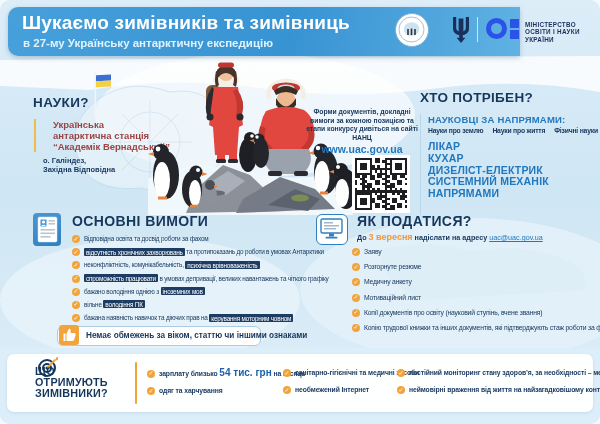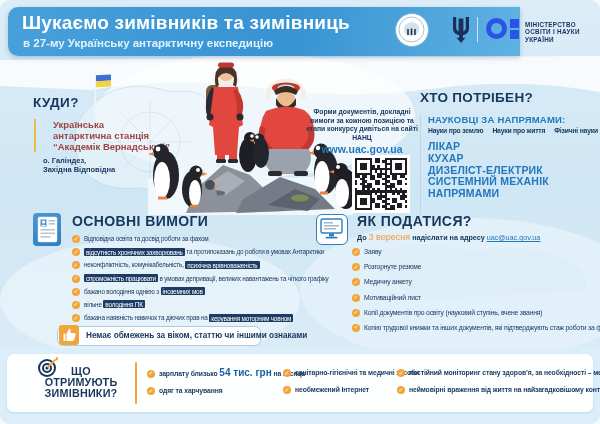--- a/index.html
+++ b/index.html
@@ -58,30 +58,30 @@
   .req-list .li-row{margin-bottom:5.2px;}
   .note-box{position:absolute;left:57px;top:326px;width:202px;height:18px;background:#ffffff;
     border:1px solid #aacbe4;border-radius:6px;}
   .note-thumb{position:absolute;left:1px;top:-2px;width:20px;height:20px;background:#f2a43a;border-radius:3px;}
   .note-text{position:absolute;left:28px;top:4px;width:170px;text-align:center;font-size:8.2px;font-weight:bold;color:#16365c;white-space:nowrap;}
   
   .apply-icon{position:absolute;left:316px;top:214px;width:32px;height:31px;background:#fff;border:1.5px solid #2f7fc1;
     border-radius:6px;box-sizing:border-box;}
   .apply-title{position:absolute;left:357px;top:213px;font-size:14px;font-weight:bold;color:#16365c;letter-spacing:.4px;}
   .apply-deadline{position:absolute;left:357px;top:232px;font-size:7.2px;color:#16365c;font-weight:bold;white-space:nowrap;}
-  .apply-deadline .date{font-size:9px;font-weight:normal;color:#f0983c;}
+  .apply-deadline .date{font-size:9px;font-weight:bold;color:#f0983c;}
   .apply-deadline a{color:#2278be;font-weight:normal;text-decoration:underline;}
   .apply-list{position:absolute;left:352px;top:248px;width:238px;}
   .apply-list .li-row{margin-bottom:7.2px;}
   .apply-list .li-text{font-size:6.8px;}
   
   .benefits-box{position:absolute;left:7px;top:354px;width:586px;height:58px;background:rgba(255,255,255,.95);
     border-radius:7px;box-shadow:0 1px 3px rgba(60,110,150,.15);}
   .target-icon{position:absolute;left:29px;top:3px;width:22px;height:22px;}
-  .ben-title{position:absolute;left:28px;top:12px;width:92px;text-align:center;
+  .ben-title{position:absolute;left:28px;top:12px;width:92px;text-align:left;
     font-size:10.8px;font-weight:bold;color:#16365c;line-height:11px;letter-spacing:.2px;}
   .ben-divider{position:absolute;left:128px;top:8px;width:2px;height:42px;background:#f2a43a;border-radius:1px;}
   .ben-col{position:absolute;top:15px;}
   .ben-col .li-row{margin-bottom:9px;}
   .ben-col .li-text{font-size:6.8px;font-weight:bold;color:#1d3c63;letter-spacing:-0.1px;}
   .ben-col1{left:140px;} .ben-col2{left:276px;} .ben-col3{left:390px;}
   svg{display:block;}
 </style>
 </head>
 <body>
@@ -138,21 +138,21 @@
   </div>
 
   <svg class="abs" style="left:84px;top:68px" width="28" height="50" viewBox="0 0 28 50">
     <rect x="10.5" y="4" width="1.6" height="44" fill="#eef4f8"></rect>
     <g transform="skewY(-3)">
       <rect x="12" y="8" width="15" height="6" fill="#3b6fd4"></rect>
       <rect x="12" y="14" width="15" height="6" fill="#f5d042"></rect>
     </g>
   </svg>
 
-  <div class="where-title">КУДИ?</div>
+  <div class="where-title">НАУКИ?</div>
 
   <div class="station">
     <div>Українська</div>
     <div>антарктична станція</div>
     <div>“Академік Вернадський”</div>
   </div>
 
   <div class="location">
     <div>о. Галіндез,</div>
     <div>Західна Відповідна</div>

